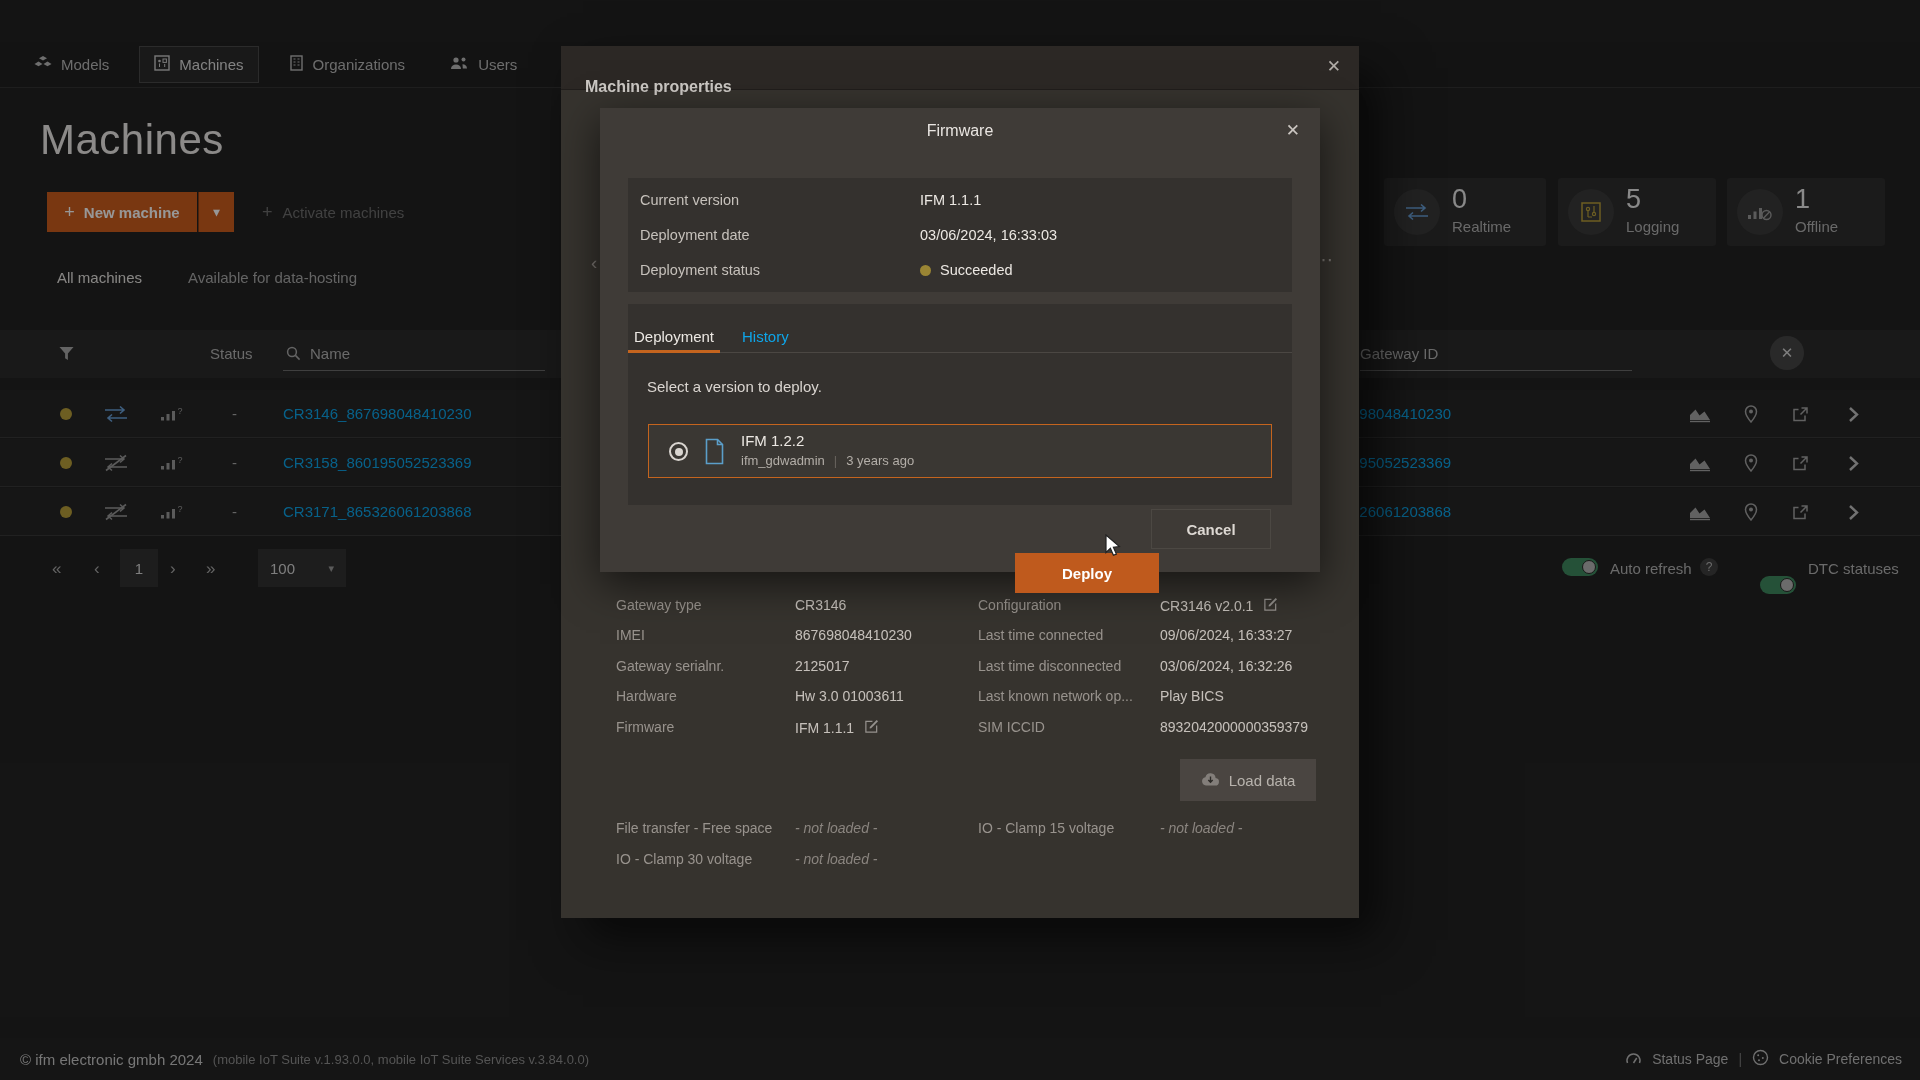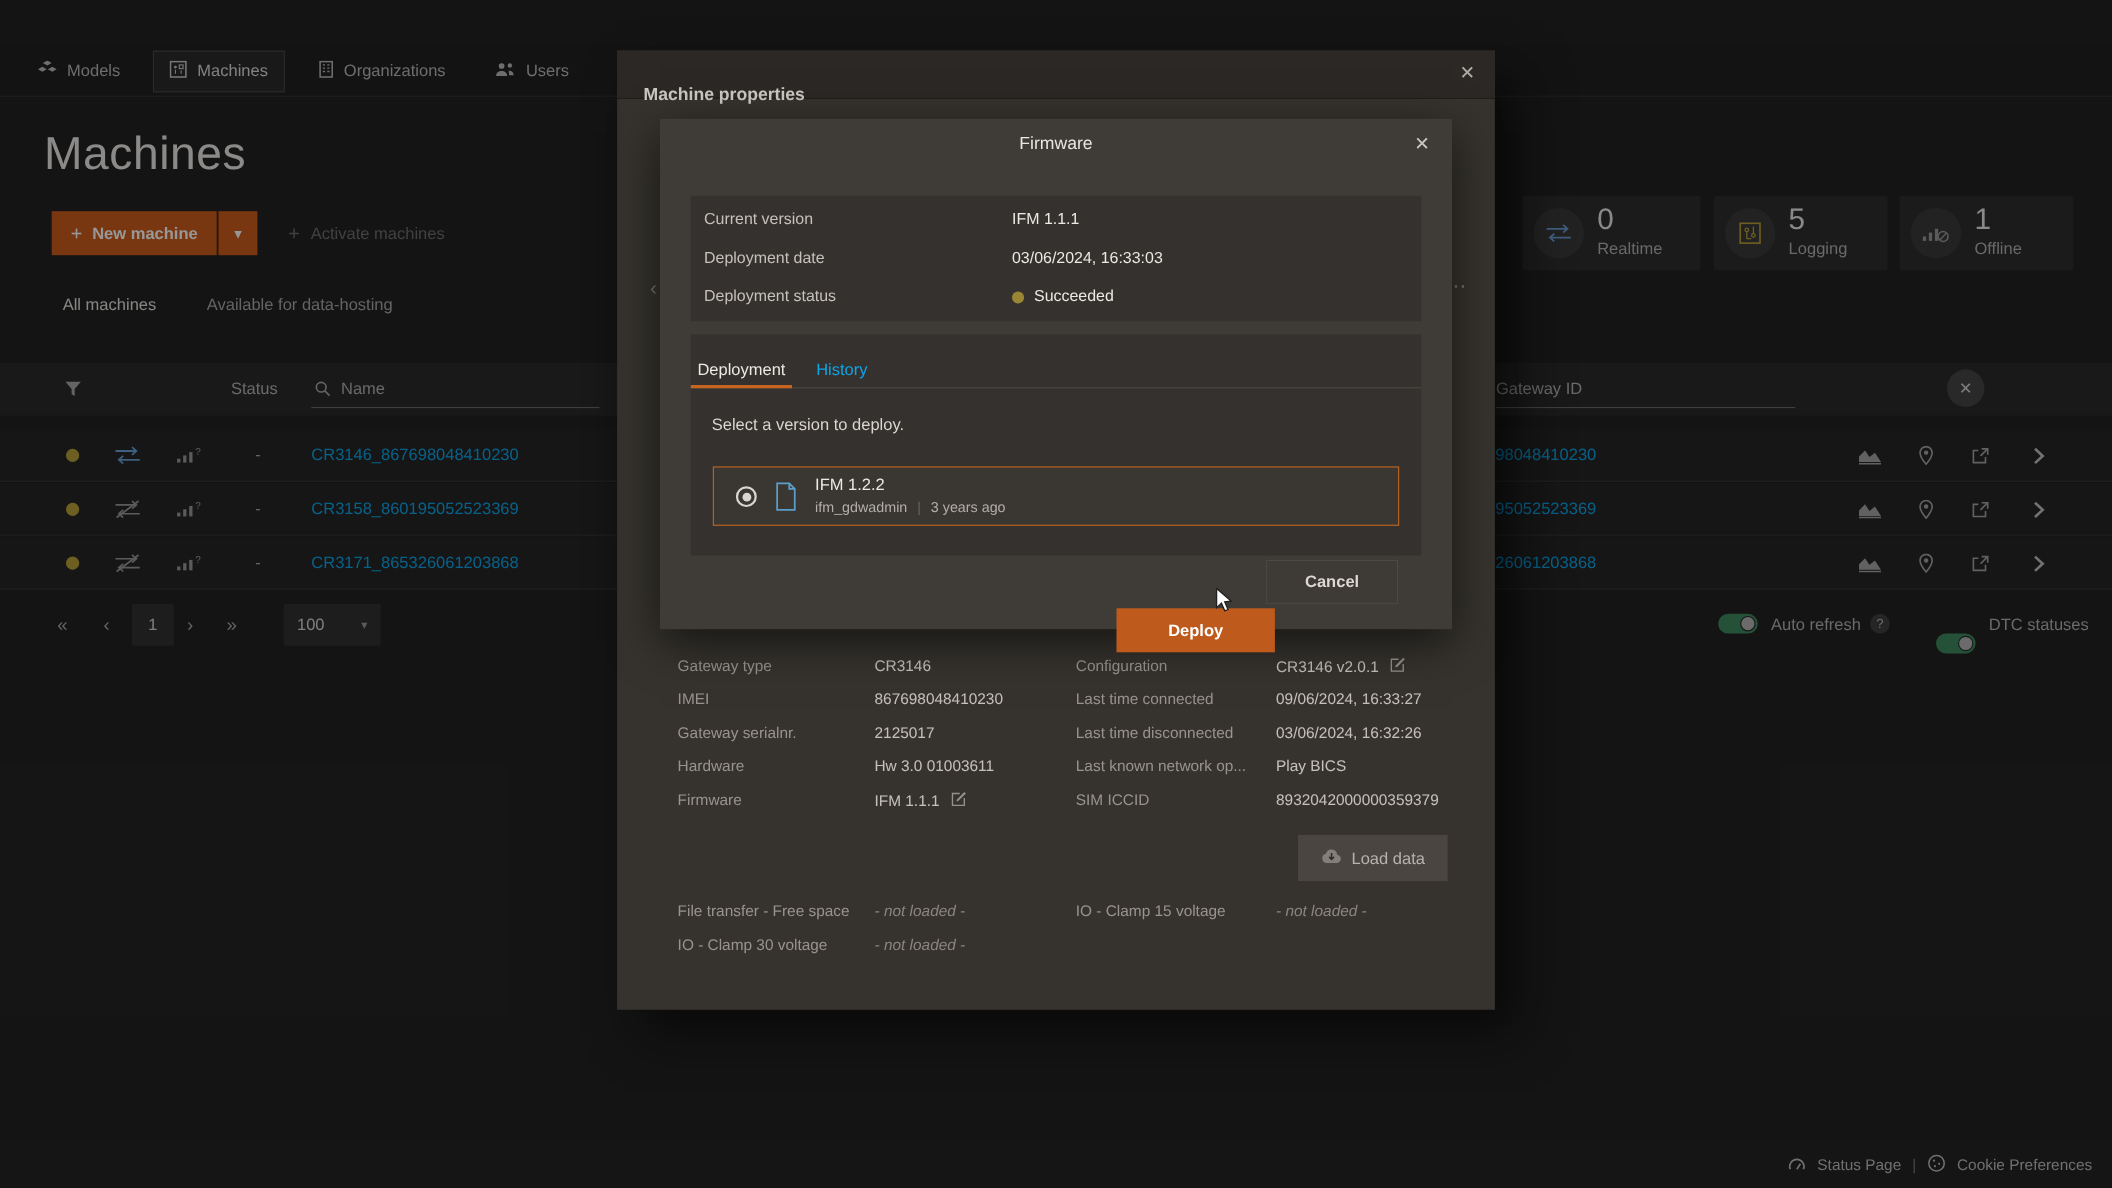--- a/index.html
+++ b/index.html
@@ -320,20 +320,24 @@
           <rect x="12" y="6" width="3" height="11" fill="#9a9a9a"></rect>
           <circle cx="19.5" cy="13" r="4.5" fill="none" stroke="#9a9a9a" stroke-width="1.4"></circle>
           <line x1="16.4" y1="16.2" x2="22.6" y2="9.8" stroke="#9a9a9a" stroke-width="1.4"></line>
         </svg>
       </div>
     <div class="statnum">1</div>
     <div class="statlbl">Offline</div>
   </div>
 
   <div class="footer">
+    <div class="footer-left">
+      <span style="color:#c8c8c8; font-size:15px;">© ifm electronic gmbh 2024</span>
+      <span style="color:#8f8f8f; font-size:13px;">(mobile IoT Suite v.1.93.0.0, mobile IoT Suite Services v.3.84.0.0)</span>
+    </div>
     <div class="footer-right">
       <span><svg width="17" height="15" viewBox="0 0 17 15">
             <path d="M2.5 13a6.5 6.5 0 1 1 12 0" fill="none" stroke="#bdbdbd" stroke-width="1.5"></path>
             <path d="M8.5 13l3.2-5" stroke="#bdbdbd" stroke-width="1.5"></path>
           </svg></span>
       <span>Status Page</span>
       <span style="color:#777;">|</span>
       <span><svg width="17" height="17" viewBox="0 0 17 17">
             <circle cx="8.5" cy="8.5" r="7" fill="none" stroke="#bdbdbd" stroke-width="1.4"></circle>
             <circle cx="6.2" cy="6.2" r="1" fill="#bdbdbd"></circle>

